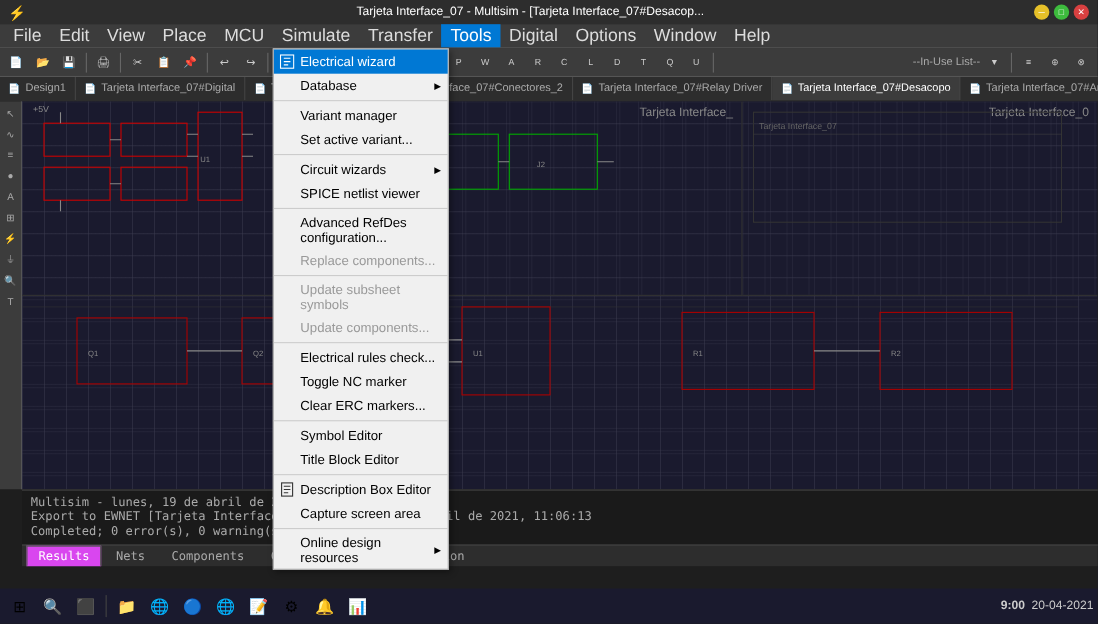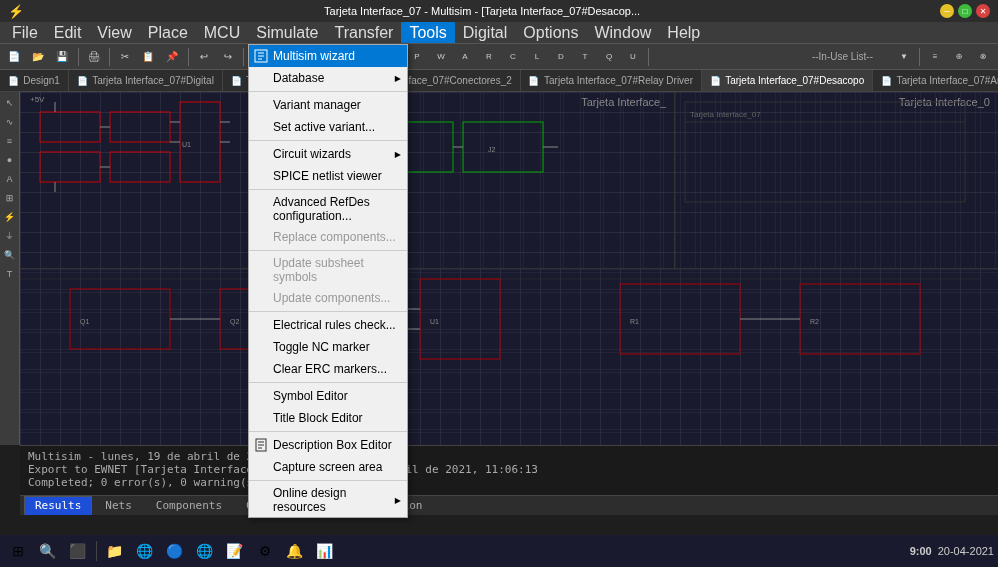--- a/index.html
+++ b/index.html
@@ -175,21 +175,21 @@
       gap: 2px;
     }
     .bottom-tab {
       padding: 2px 10px;
       font-size: 11px;
       color: #aaa;
       cursor: pointer;
       border: 1px solid transparent;
     }
     .bottom-tab.active {
-      background: #1d4ed8;
+      background: #d946ef;
       color: #fff;
       border-color: #555 #555 transparent;
     }
 
     
     #taskbar {
       width: 100%;
       height: 32px;
       background: #1a1a2e;
       position: absolute;
@@ -315,21 +315,21 @@
     <div class="tb-btn" style="font-size:8px;">A</div>
     <div class="tb-btn" style="font-size:8px;">R</div>
     <div class="tb-btn" style="font-size:8px;">C</div>
     <div class="tb-btn" style="font-size:8px;">L</div>
     <div class="tb-btn" style="font-size:8px;">D</div>
     <div class="tb-btn" style="font-size:8px;">T</div>
     <div class="tb-btn" style="font-size:8px;">Q</div>
     <div class="tb-btn" style="font-size:8px;">U</div>
   </div>
   <div class="tb-sep"></div>
-  <div style="margin-left:auto;display:flex;align-items:center;gap:20px;">
+  <div style="margin-left:auto;display:flex;align-items:center;gap:2px;">
     <span style="color:#aaa;font-size:10px;">--In-Use List--</span>
     <div class="tb-btn" style="font-size:8px;">▼</div>
   </div>
   <div class="tb-sep"></div>
   <div class="tb-btn" style="font-size:8px;">≡</div>
   <div class="tb-btn" style="font-size:8px;">⊕</div>
   <div class="tb-btn" style="font-size:8px;">⊗</div>
 </div>
 
 <div id="tabs-bar">
@@ -495,21 +495,21 @@
 
     <div class="menu-entry highlighted">
       <span class="menu-icon">
         <svg width="14" height="14" viewBox="0 0 14 14">
           <rect x="1" y="1" width="12" height="12" fill="none" stroke="#fff" stroke-width="1"></rect>
           <line x1="4" y1="4" x2="10" y2="4" stroke="#fff" stroke-width="1"></line>
           <line x1="4" y1="7" x2="10" y2="7" stroke="#fff" stroke-width="1"></line>
           <line x1="4" y1="10" x2="8" y2="10" stroke="#fff" stroke-width="1"></line>
         </svg>
       </span>
-      <span>Multisim wizard</span>
+      <span>Electrical wizard</span>
     </div>
     <div class="menu-entry">
       <span>Database</span>
       <span class="menu-arrow">▶</span>
     </div>
     <div class="menu-separator"></div>
     <div class="menu-entry">
       <span>Variant manager</span>
     </div>
     <div class="menu-entry">

